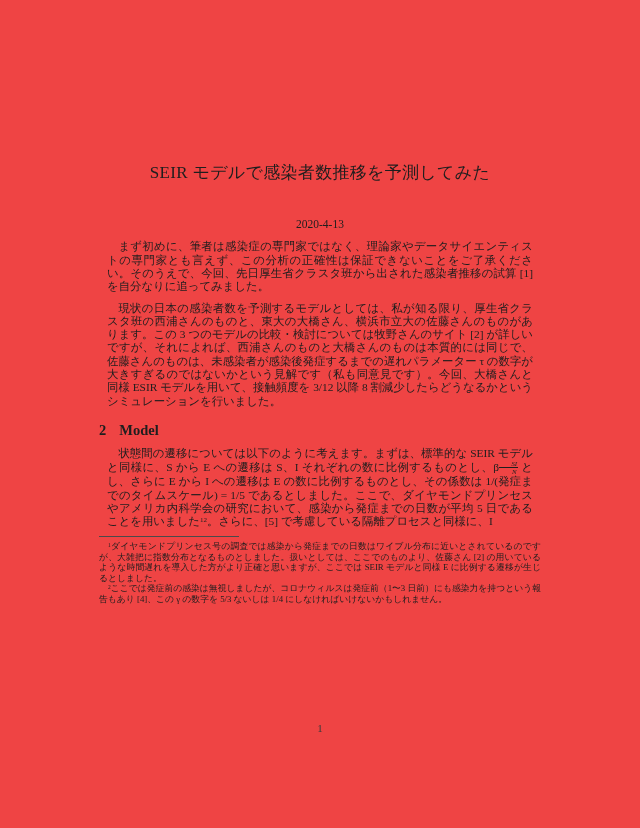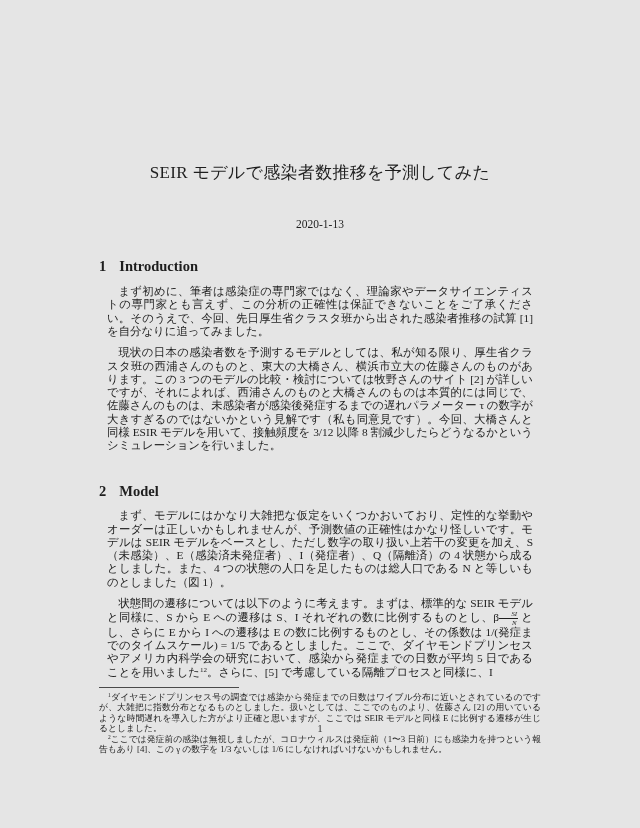--- a/index.html
+++ b/index.html
@@ -4,21 +4,21 @@
 <style>
   html, body {
     margin: 0;
     padding: 0;
     background: #ffffff;
   }
   .page {
     position: relative;
     width: 640px;
     height: 828px;
-    background: #e5e5e5;
+    background: #ef4444;
     color: #1e1e1e;
     font-family: "Liberation Serif", "DejaVu Serif", serif;
     overflow: hidden;
   }
   .content {
     position: absolute;
     left: 99px;
     top: 0;
     width: 442px;
   }
@@ -39,21 +39,21 @@
     margin: 0;
     font-size: 14.5px;
     font-weight: bold;
     line-height: 1.15;
   }
   .section-heading .sec-num {
     display: inline-block;
     margin-right: 13px;
   }
   .sec1-heading { margin-top: 28px; }
-  .sec2-heading { margin-top: 30px; }
+  .sec2-heading { margin-top: 14px; }
   .body-par {
     margin: 8px;
     font-size: 11.4px;
     line-height: 13.3px;
     text-align: justify;
     text-indent: 11.4px;
   }
   .first-par { margin-top: 10px; }
   .frac {
     display: inline-block;
@@ -102,35 +102,33 @@
   }
 </style>
 </head>
 <body>
 
 <div class="page">
   <div class="content">
 
     <h1 class="paper-title">SEIR モデルで感染者数推移を予測してみた</h1>
 
-    <div class="paper-date">2020-1-13</div>
+    <div class="paper-date">2020-4-13</div>
 
-    <h2 class="section-heading sec1-heading"><span class="sec-num">1</span><span class="sec-title">Introduction</span></h2>
 
     <p class="body-par first-par">まず初めに、筆者は感染症の専門家ではなく、理論家やデータサイエンティストの専門家とも言えず、この分析の正確性は保証できないことをご了承ください。そのうえで、今回、先日厚生省クラスタ班から出された感染者推移の試算 [1] を自分なりに追ってみました。</p>
     <p class="body-par">現状の日本の感染者数を予測するモデルとしては、私が知る限り、厚生省クラスタ班の西浦さんのものと、東大の大橋さん、横浜市立大の佐藤さんのものがあります。この 3 つのモデルの比較・検討については牧野さんのサイト [2] が詳しいですが、それによれば、西浦さんのものと大橋さんのものは本質的には同じで、佐藤さんのものは、未感染者が感染後発症するまでの遅れパラメーター τ の数字が大きすぎるのではないかという見解です（私も同意見です）。今回、大橋さんと同様 ESIR モデルを用いて、接触頻度を 3/12 以降 8 割減少したらどうなるかというシミュレーションを行いました。</p>
 
     <h2 class="section-heading sec2-heading"><span class="sec-num">2</span><span class="sec-title">Model</span></h2>
 
-    <p class="body-par first-par">まず、モデルにはかなり大雑把な仮定をいくつかおいており、定性的な挙動やオーダーは正しいかもしれませんが、予測数値の正確性はかなり怪しいです。モデルは SEIR モデルをベースとし、ただし数字の取り扱い上若干の変更を加え、S（未感染）、E（感染済未発症者）、I（発症者）、Q（隔離済）の 4 状態から成るとしました。また、4 つの状態の人口を足したものは総人口である N と等しいものとしました（図 1）。</p>
 
     <p class="body-par"><span>状態間の遷移については以下のように考えます。まずは、標準的な SEIR モデルと同様に、S から E への遷移は S、I それぞれの数に比例するものとし、β</span><span class="frac"><span class="frac-num">SI</span><span class="frac-den">N</span></span><span> とし、さらに E から I への遷移は E の数に比例するものとし、その係数は 1/(発症までのタイムスケール) = 1/5 であるとしました。ここで、ダイヤモンドプリンセスやアメリカ内科学会の研究において、感染から発症までの日数が平均 5 日であることを用いました</span><span class="fn-mark">12</span><span>。さらに、[5] で考慮している隔離プロセスと同様に、I</span></p>
 
     <div class="footnote-area">
       <div class="footnote-rule"></div>
       <p class="footnote"><span class="fn-mark">1</span><span>ダイヤモンドプリンセス号の調査では感染から発症までの日数はワイブル分布に近いとされているのですが、大雑把に指数分布となるものとしました。扱いとしては、ここでのものより、佐藤さん [2] の用いているような時間遅れを導入した方がより正確と思いますが、ここでは SEIR モデルと同様 E に比例する遷移が生じるとしました。</span></p>
-      <p class="footnote"><span class="fn-mark">2</span><span>ここでは発症前の感染は無視しましたが、コロナウィルスは発症前（1〜3 日前）にも感染力を持つという報告もあり [4]、この γ の数字を 1/3 ないしは 1/6 にしなければいけないかもしれません。</span></p>
+      <p class="footnote"><span class="fn-mark">2</span><span>ここでは発症前の感染は無視しましたが、コロナウィルスは発症前（1〜3 日前）にも感染力を持つという報告もあり [4]、この γ の数字を 5/3 ないしは 1/4 にしなければいけないかもしれません。</span></p>
     </div>
 
   </div>
 
   <div class="page-number">1</div>
 </div>
 
 </body></html>

